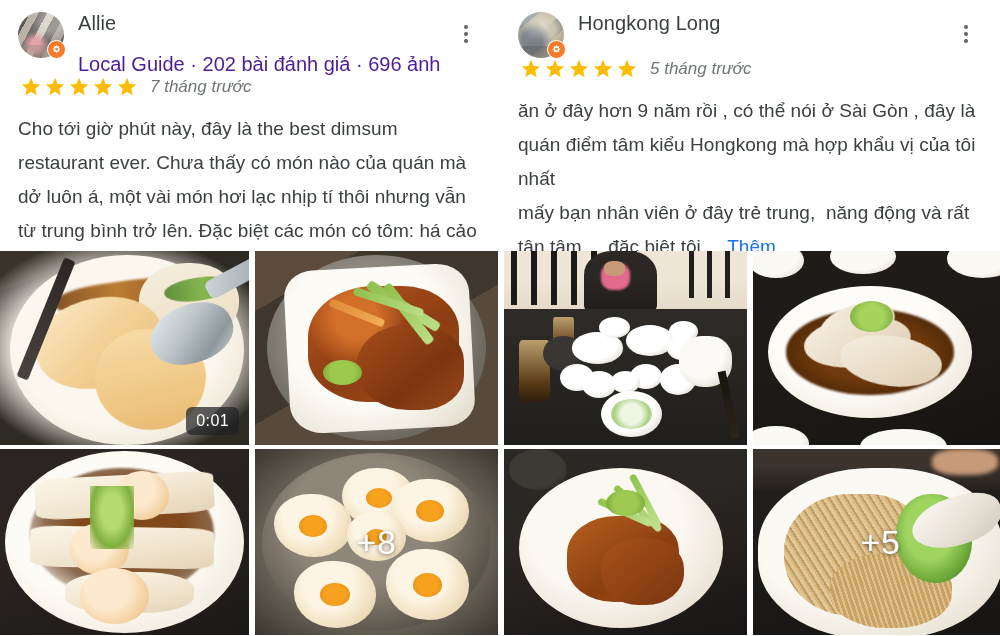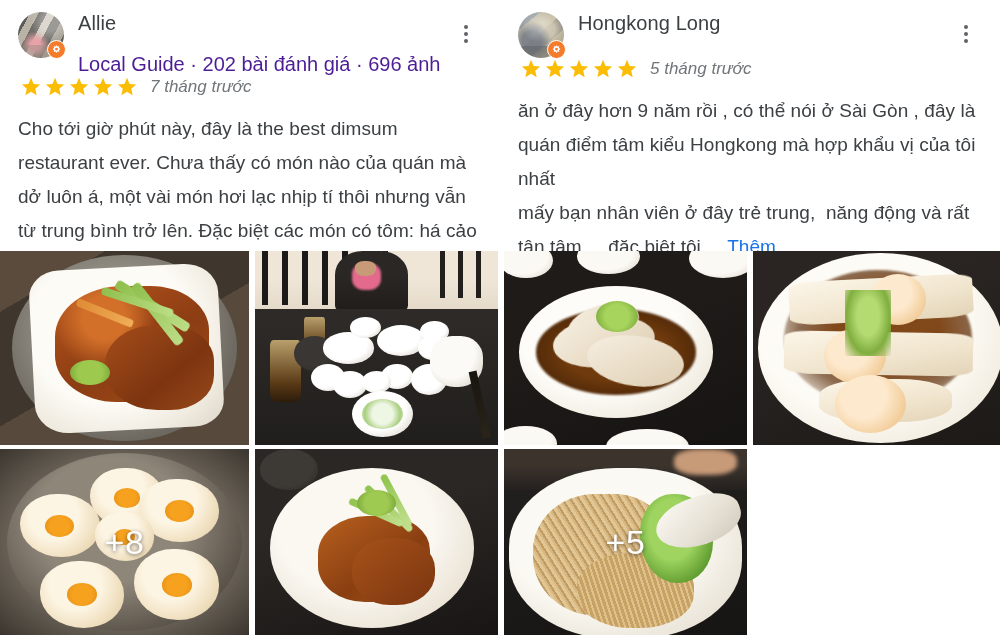--- a/index.html
+++ b/index.html
@@ -712,20 +712,34 @@
         <span class="time-ago">5 tháng trước</span>
       </div>
 
       <div class="review-body"><span>ăn ở đây hơn 9 năm rồi , có thể nói ở Sài Gòn , đây là quán điểm tâm kiểu Hongkong mà hợp khẩu vị của tôi nhất
 mấy bạn nhân viên ở đây trẻ trung,  năng động và rất tận tâm ... đặc biệt tôi ... </span><span class="more-link">Thêm</span></div>
     </div>
   </div>
 
   <div class="photo-grid">
 
+    <div class="tile t1">
+      <div class="scene">
+        <div class="plate"></div>
+          <div class="sauce"></div>
+        <div class="food3"></div>
+          <div class="food1"></div>
+          <div class="food2"></div>
+        <div class="chopstick"></div>
+          <div class="herb"></div>
+        <div class="spoon-bowl"></div>
+          <div class="spoon-handle"></div>
+      </div>
+      <span class="duration-badge">0:01</span>
+    </div>
 
     <div class="tile t2">
       <div class="scene">
         <div class="pan"></div>
           <div class="dish"></div>
         <div class="meat"></div>
           <div class="meat2"></div>
         <div class="carrot"></div>
         <div class="scallion s1"></div>
           <div class="scallion s2"></div>

